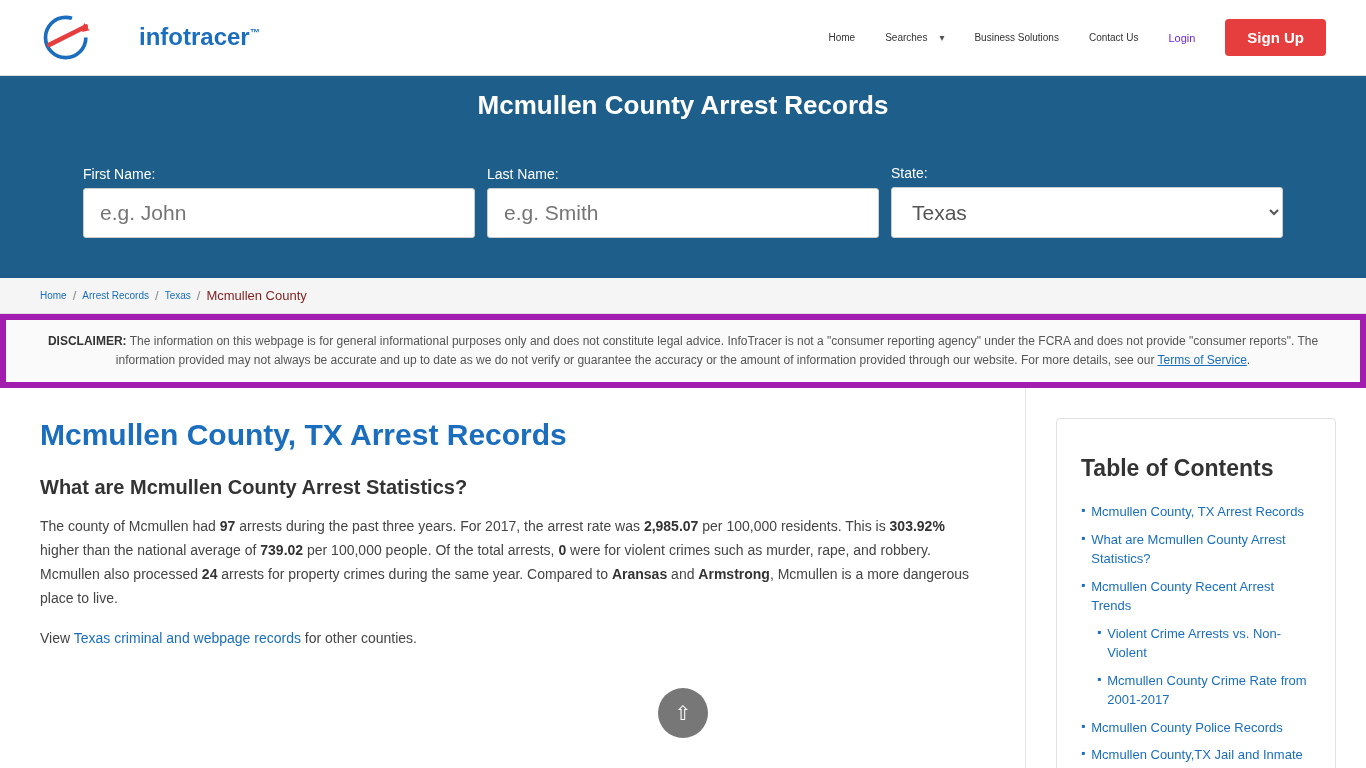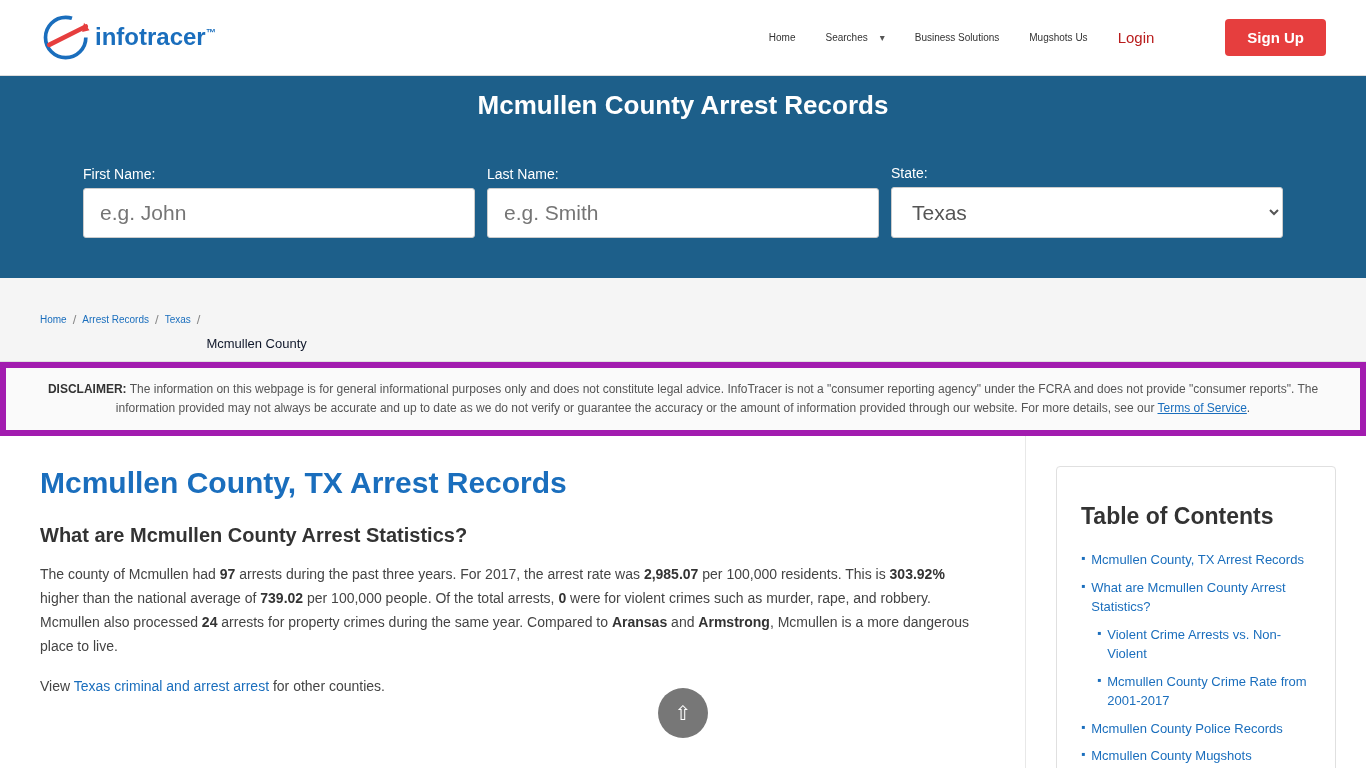--- a/index.html
+++ b/index.html
@@ -30,34 +30,33 @@
       gap: 12px;
       cursor: pointer;
     }
     .nav-searches .chevron {
       font-size: 10px;
       color: #555;
     }
     .btn-login {
       background: none;
       border: none;
-      font-size: 15px;
-      color: #b91c1c;
+      font-size: 11px;
+      color: #6d28d9;
       cursor: pointer;
     }
     .btn-signup {
       background: #e63e3e;
       color: #fff;
       border: none;
       padding: 10px 22px;
       font-size: 15px;
       font-weight: bold;
       border-radius: 4px;
       cursor: pointer;
-      margin-left: 41px;
     }
 
     
     .hero {
       background: #1d5f8a;
       padding: 14px 40px 40px;
       color: #fff;
     }
     .hero h1 {
       text-align: center;
@@ -115,21 +114,21 @@
       border-bottom: 1px solid #e0e0e0;
     }
     .breadcrumb {
       display: flex;
       align-items: center;
       gap: 6px;
       font-size: 13px;
     }
     .breadcrumb a { color: #1a6ebd; text-decoration: none; }
     .breadcrumb .sep { color: #888; }
-    .breadcrumb .current { color: #0f172a; margin-top: 48px; }
+    .breadcrumb .current { color: #7f1d1d; }
 
     
     .disclaimer {
       background: #fafafa;
       border: 6px solid #a21caf;
       padding: 12px 40px;
       font-size: 12px;
       color: #555;
       text-align: center;
       line-height: 1.6;
@@ -248,20 +247,21 @@
       justify-content: center;
       font-size: 20px;
       cursor: pointer;
       opacity: 0.8;
     }
 
     
     .logo-container {
       display: flex;
       align-items: center;
+      gap: 44px;
     }
     .logo-svg {
       width: 55px;
       height: 55px;
     }
   </style>
 </head>
 <body>
 
 <header class="header">
@@ -278,21 +278,21 @@
     </div>
   </div>
 
   <nav>
     <a href="#">Home</a>
     <div class="nav-searches">
       <a href="#" style="text-decoration:none; color:#333;">Searches</a>
       <span class="chevron">▾</span>
     </div>
     <a href="#">Business Solutions</a>
-    <a href="#">Mugshots Us</a>
+    <a href="#">Contact Us</a>
     <button class="btn-login">Login</button>
     <button class="btn-signup">Sign Up</button>
   </nav>
 </header>
 
 <section class="hero">
   <h1>Mcmullen County Arrest Records</h1>
   <div class="search-form">
     <div class="form-group fg-first">
       <label>First Name:</label>
@@ -333,47 +333,47 @@
       <span style="color:#1a6ebd;">Mcmullen</span><span> County, TX Arrest Records</span>
     </h2>
 
     <h3>What are Mcmullen County Arrest Statistics?</h3>
 
     <p>
       The county of Mcmullen had <strong>97</strong> arrests during the past three years. For 2017, the arrest rate was <strong>2,985.07</strong> per 100,000 residents. This is <strong>303.92%</strong> higher than the national average of <strong>739.02</strong> per 100,000 people. Of the total arrests, <strong>0</strong> were for violent crimes such as murder, rape, and robbery. Mcmullen also processed <strong>24</strong> arrests for property crimes during the same year. Compared to <strong>Aransas</strong> and <strong>Armstrong</strong>, Mcmullen is a more dangerous place to live.
     </p>
 
     <p class="view-link">
-      <span>View</span> <a href="#">Texas criminal and arrest arrest</a> <span>for other counties.</span>
+      <span>View</span> <a href="#">Texas criminal and webpage records</a> <span>for other counties.</span>
     </p>
   </div>
 
   <div class="content-right">
     <div class="toc-box">
       <h4>Table of Contents</h4>
       <ul class="toc-list" id="toc-list">
           <li>
             <a href="#">Mcmullen County, TX Arrest Records</a>
           </li>
           <li>
             <a href="#">What are Mcmullen County Arrest Statistics?</a>
           </li>
+          <li>
+            <a href="#">Mcmullen County Recent Arrest Trends</a>
+          </li>
           <li class="sub-item">
             <a href="#">Violent Crime Arrests vs. Non-Violent</a>
           </li>
           <li class="sub-item">
             <a href="#">Mcmullen County Crime Rate from 2001-2017</a>
           </li>
           <li>
             <a href="#">Mcmullen County Police Records</a>
           </li>
           <li>
-            <a href="#">Mcmullen County Mugshots</a>
-          </li>
-          <li>
             <a href="#">Mcmullen County,TX Jail and Inmate Records</a>
           </li>
         </ul>
     </div>
   </div>
 </div>
 
 <div class="scroll-top">⇧</div>
 
 </body></html>

